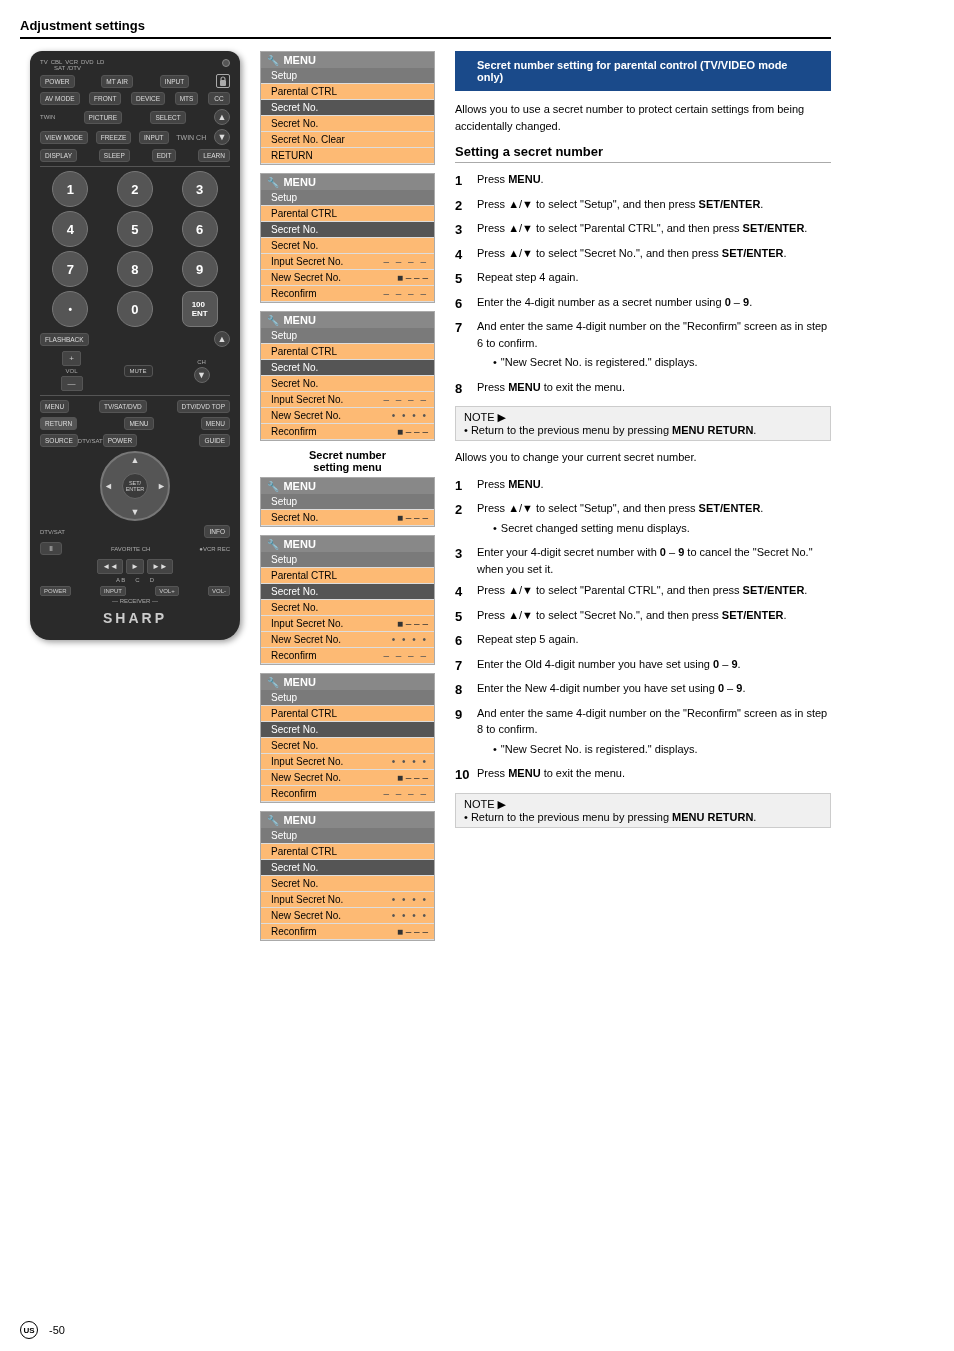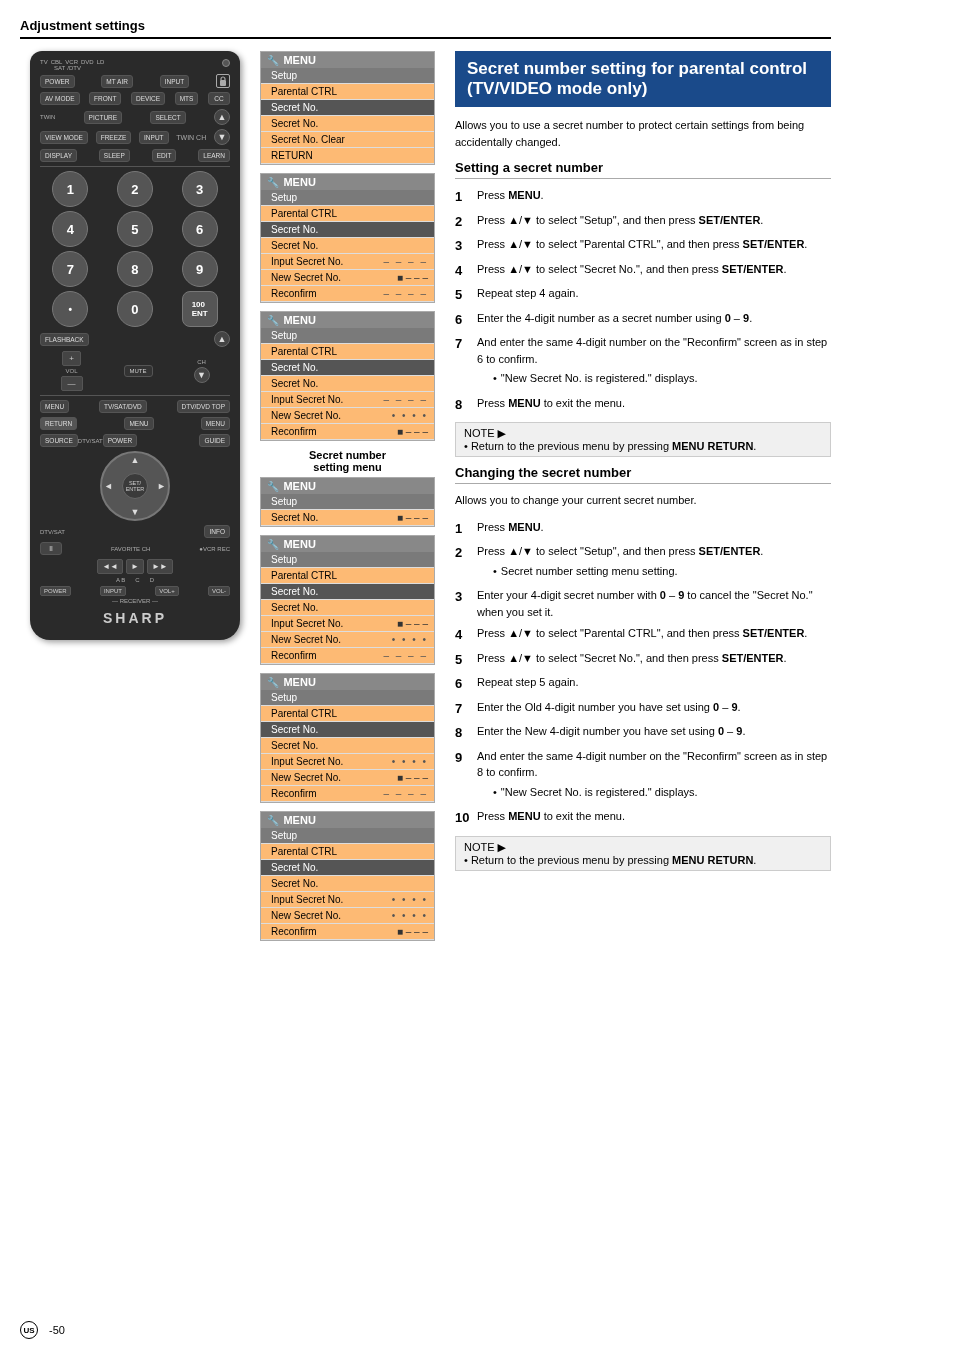--- a/index.html
+++ b/index.html
@@ -253,23 +253,23 @@
       font-size: 11px;
       font-weight: bold;
       text-align: center;
       margin: 6px 0 4px 0;
     }
 
     
     .right-title {
       background: #1a4a8a;
       color: #fff;
-      font-size: 17px;
-      font-weight: bold;
-      padding: 8px 12px;
+      font-size: 11px;
+      font-weight: bold;
+      padding: 8px 22px;
       margin-bottom: 10px;
     }
     .intro-text {
       font-size: 11px;
       margin-bottom: 10px;
       line-height: 1.5;
     }
     .section-heading {
       font-size: 13px;
       font-weight: bold;
@@ -691,35 +691,34 @@
           <span class="step-num">8</span>
           <span class="step-content">Press <b>MENU</b> to exit the menu.</span>
         </li>
       </ol>
 
       <div class="note-box">
         <span class="note-title">NOTE ▶</span><br>
         <span>• Return to the previous menu by pressing <b>MENU RETURN</b>.</span>
       </div>
 
-      <div class="section-heading">Changing the secret number</div>
       <p class="intro-text">Allows you to change your current secret number.</p>
 
       <ol style="list-style:none;margin-bottom:8px;">
         <li class="step-item">
           <span class="step-num">1</span>
           <span class="step-content">Press <b>MENU</b>.</span>
         </li>
         <li class="step-item">
           <span class="step-num">2</span>
           <span class="step-content">
             Press ▲/▼ to select "Setup", and then press <b>SET/ENTER</b>.
             <div class="bullet-item">
               <span class="bullet">•</span>
-              <span>Secret number setting menu setting.</span>
+              <span>Secret changed setting menu displays.</span>
             </div>
           </span>
         </li>
         <li class="step-item">
           <span class="step-num">3</span>
           <span class="step-content">Enter your 4-digit secret number with <b>0</b> – <b>9</b> to cancel the "Secret No." when you set it.</span>
         </li>
         <li class="step-item">
           <span class="step-num">4</span>
           <span class="step-content">Press ▲/▼ to select "Parental CTRL", and then press <b>SET/ENTER</b>.</span>

